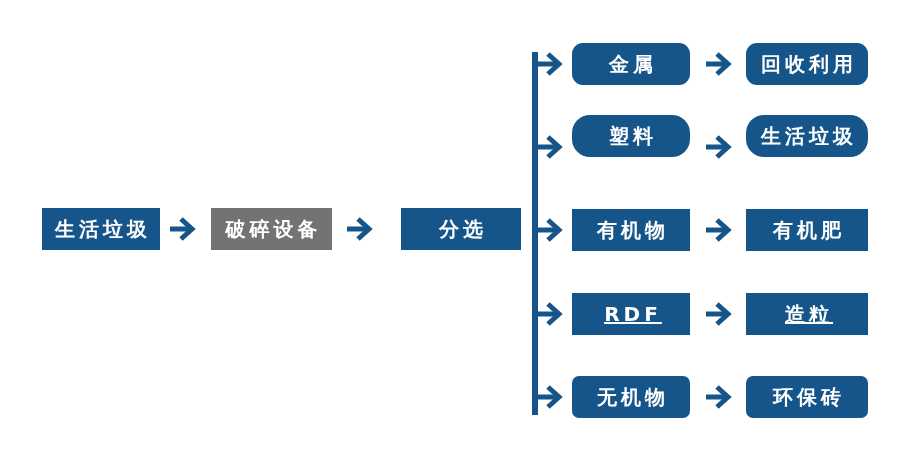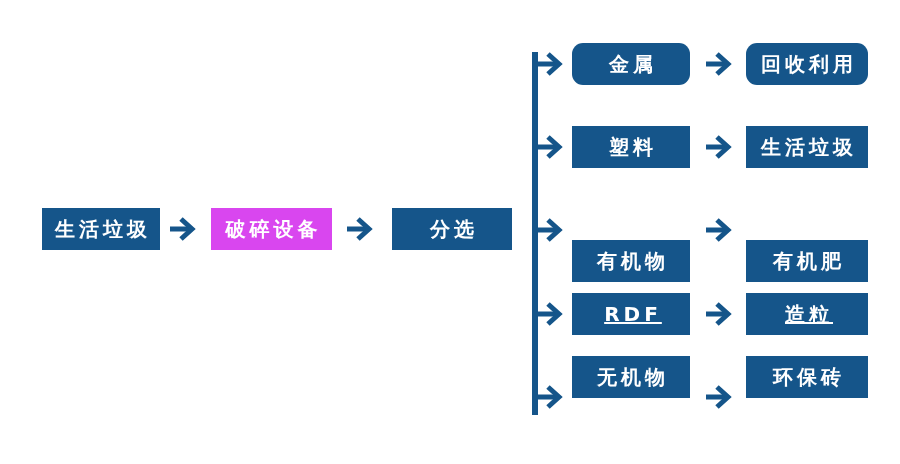--- a/index.html
+++ b/index.html
@@ -22,54 +22,54 @@
     line-height: 42px;
     text-align: center;
     color: #ffffff;
     font-size: 20px;
     font-weight: bold;
     letter-spacing: 4px;
     text-indent: 4px;
     white-space: nowrap;
   }
   .node.blue { background: #15558A; }
-  .node.red  { background: #d946ef; }
+  .node.red  { background: #737373; }
 
   .arrow {
     position: absolute;
     width: 34px;
     height: 28px;
   }
   .spine {
     position: absolute;
     left: 532px;
     top: 52px;
     width: 6px;
     height: 363px;
     background: #15558A;
   }
 
   
   .m-box1 { left: 42px;  top: 208px; width: 118px; }
   .m-box2 { left: 211px; top: 208px; width: 121px; }
-  .m-box3 { left: 392px; top: 208px; width: 120px; }
+  .m-box3 { left: 401px; top: 208px; width: 120px; }
   .m-arrow1 { left: 168px; top: 215px; }
   .m-arrow2 { left: 345px; top: 215px; }
 
   
   .b-arrow   { left: 536px; }
   .b-mat     { left: 572px; width: 118px; }
   .b-arrow2  { left: 704px; }
   .b-out     { left: 746px; width: 122px; }
 
   .r0 .node  { top: 43px; border-radius: 11px; }  .r0 .arrow { top: 50px; }
-  .r1 .node  { top: 126px; } .r1 .arrow { top: 133px; }
-  .r2 .node  { top: 209px; margin-top: 31px; } .r2 .arrow { top: 216px; }
+  .r1 .node  { top: 115px; border-radius: 18px; } .r1 .arrow { top: 133px; }
+  .r2 .node  { top: 209px; } .r2 .arrow { top: 216px; }
   .r3 .node  { top: 293px; text-decoration: underline; } .r3 .arrow { top: 300px; }
-  .r4 .node  { top: 356px; } .r4 .arrow { top: 383px; }
+  .r4 .node  { top: 376px; border-radius: 7px; } .r4 .arrow { top: 383px; }
 </style>
 </head>
 <body>
 
 <div class="canvas">
 
   <div class="node blue m-box1">生活垃圾</div>
 
   <svg class="arrow m-arrow1" viewBox="0 0 34 28">
     <path d="M2 14 H22" stroke="#15558A" stroke-width="5" fill="none"></path>

